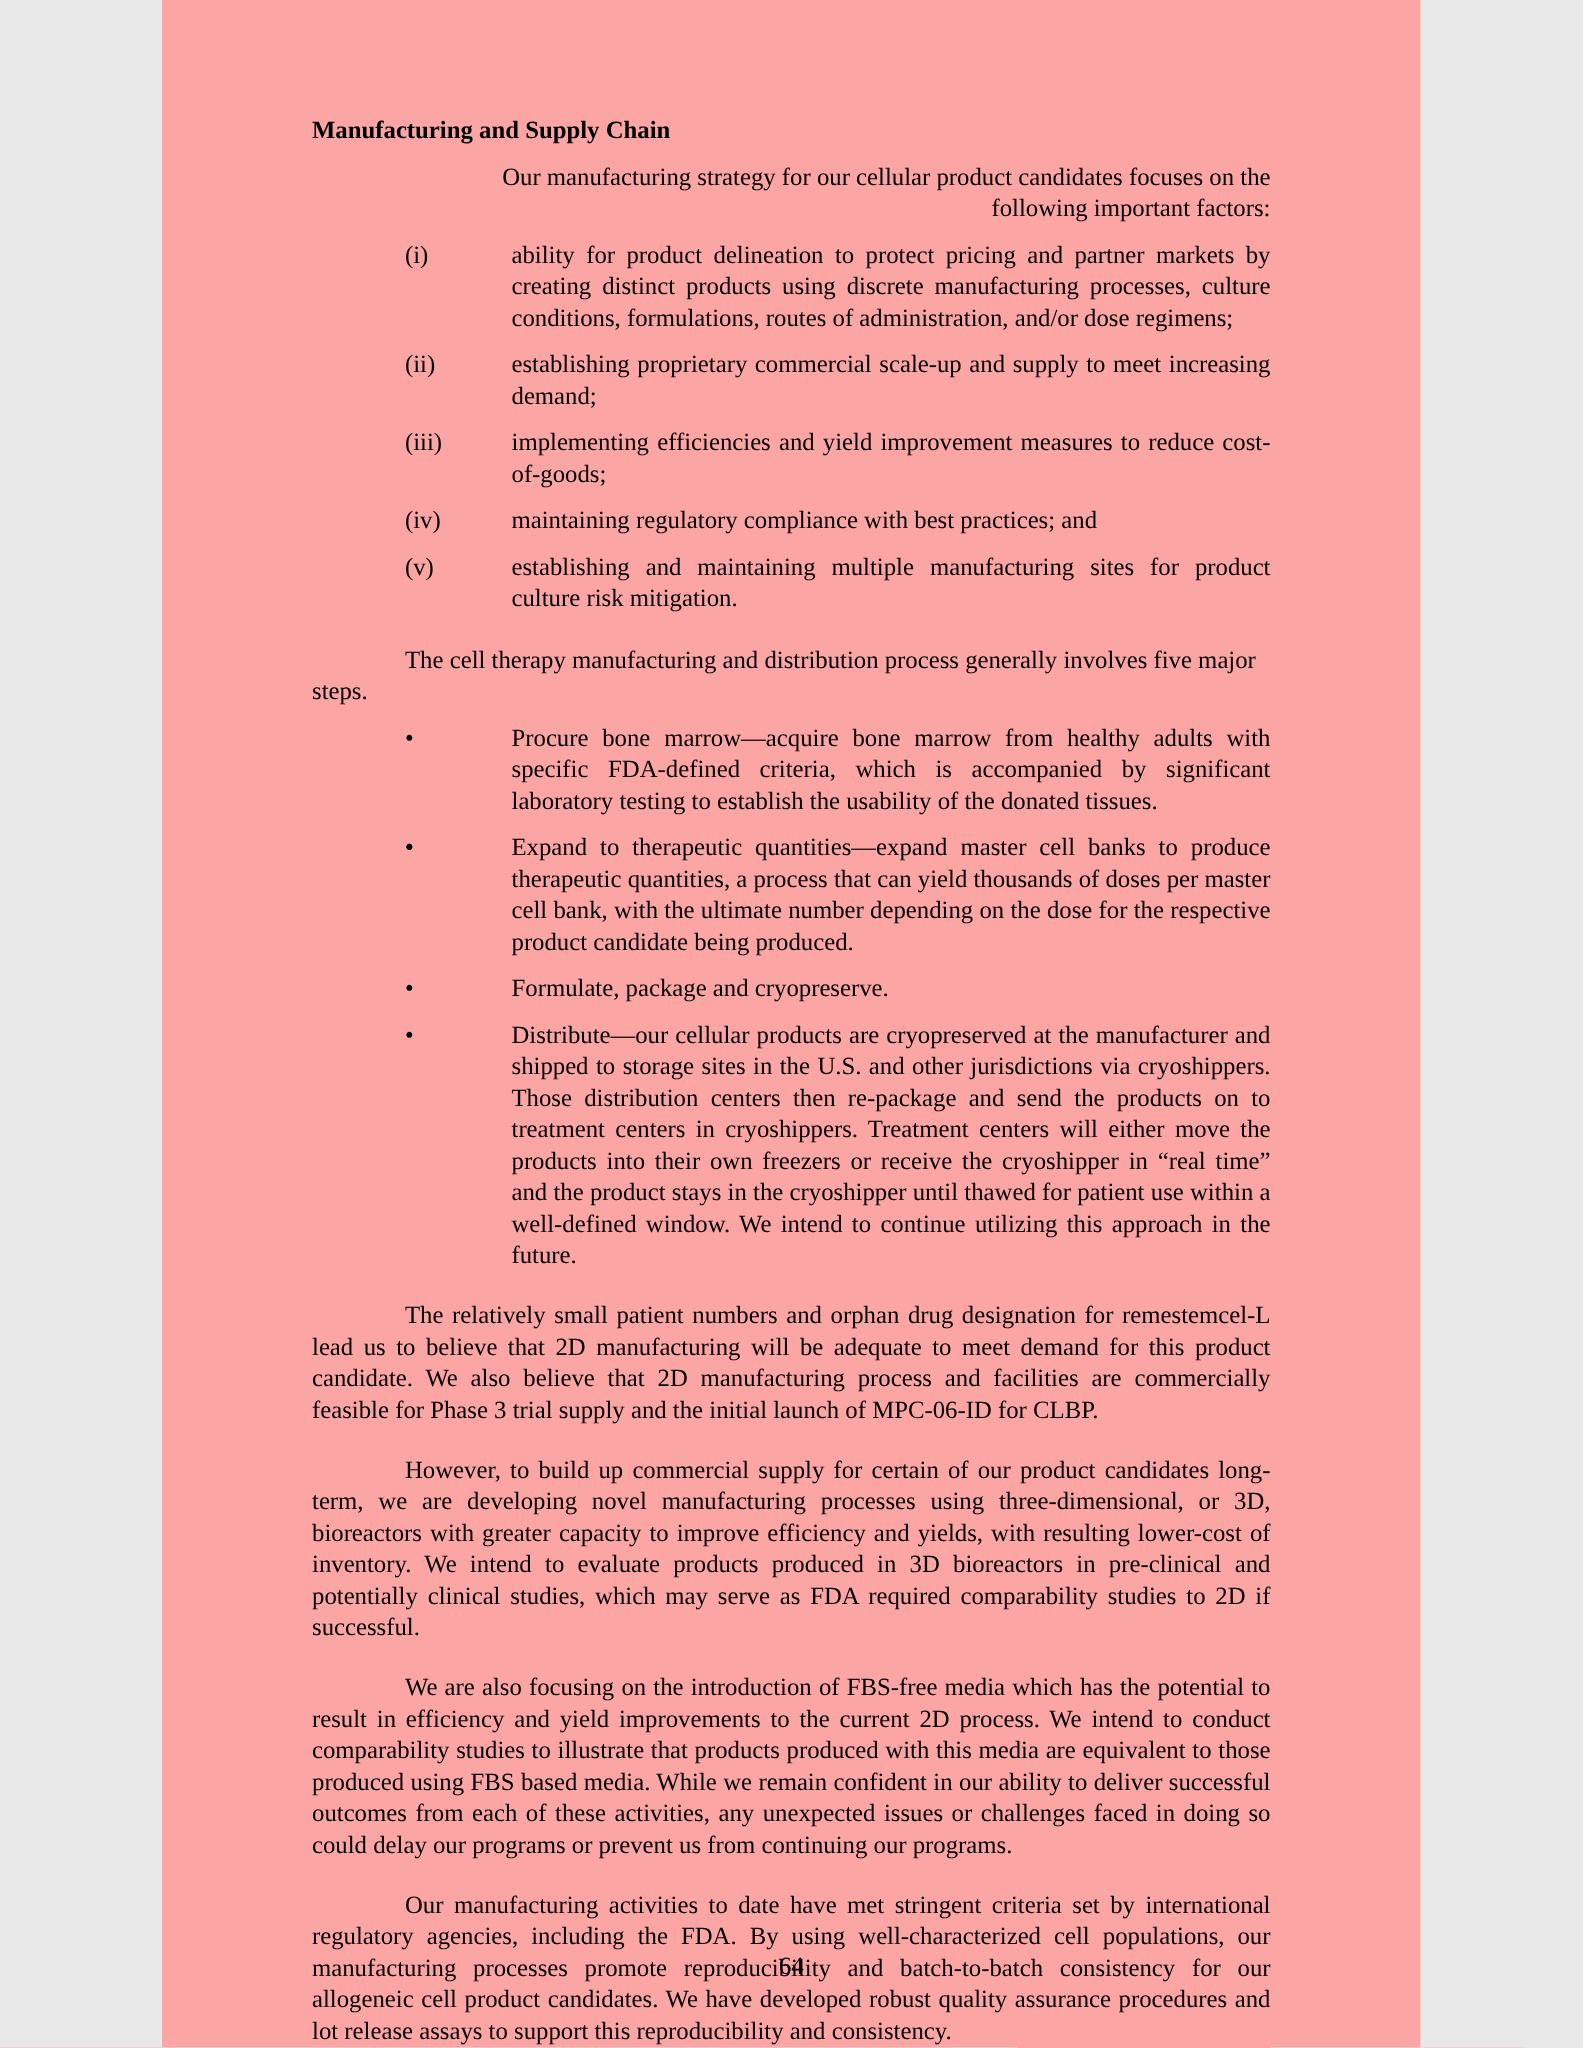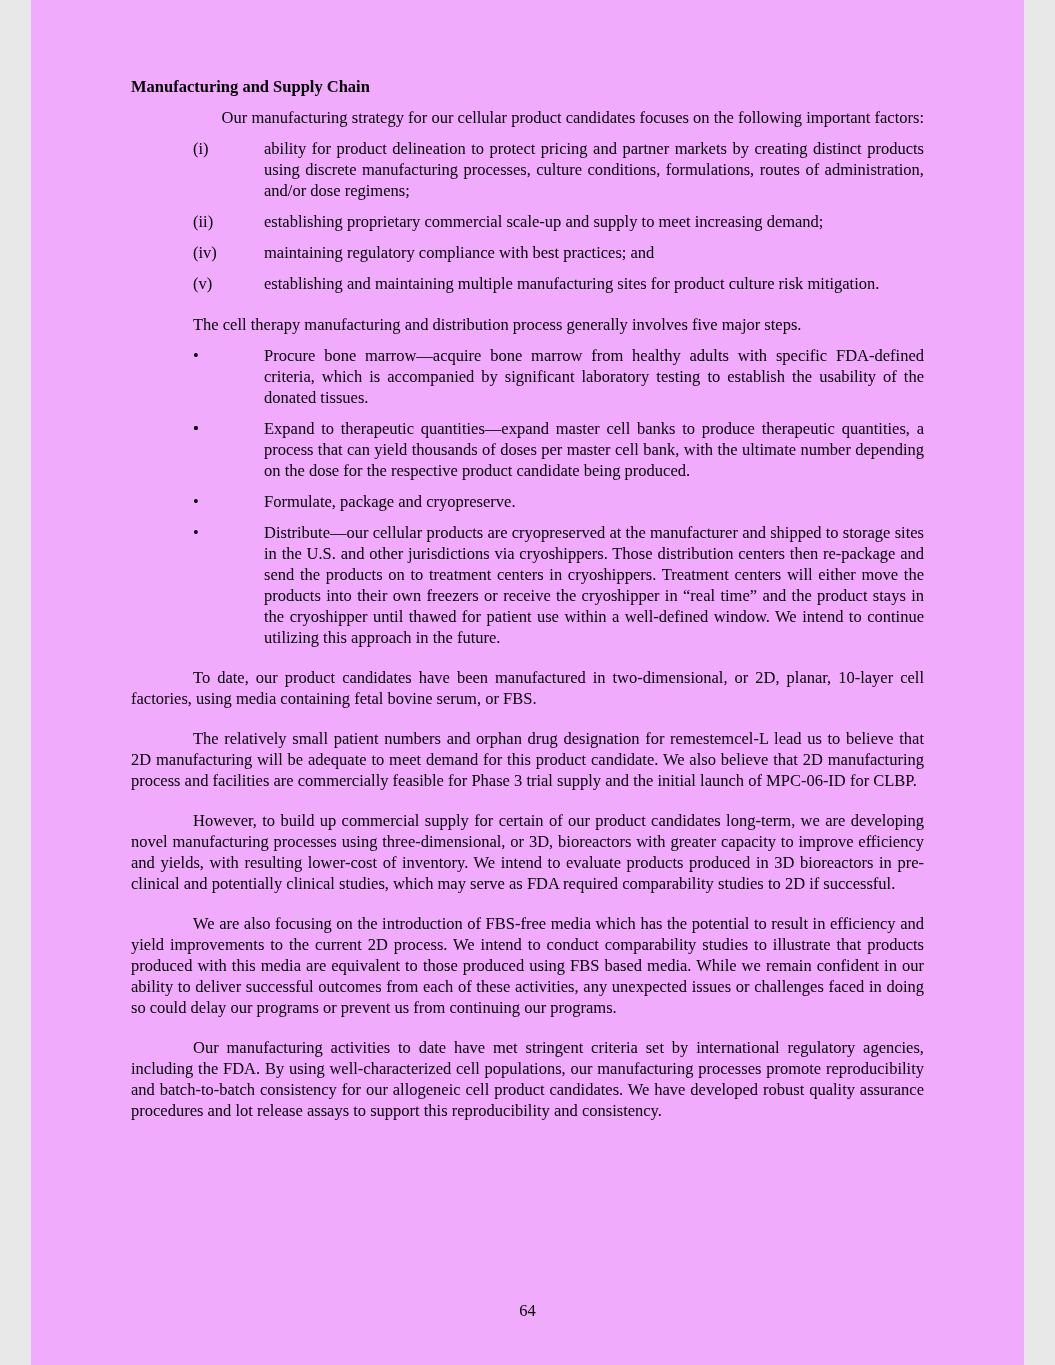--- a/index.html
+++ b/index.html
@@ -1,21 +1,21 @@
 <!DOCTYPE html>
 <html><head>
 <meta charset="utf-8">
 <style>
   html, body { margin: 0; padding: 0; background: #e8e8e8; }
   .page {
     position: relative;
-    width: 993px;
+    width: 839px;
     height: 1365px;
     margin: 0 auto;
-    background: #f0abfc;
+    background: #fca5a5;
     box-sizing: border-box;
     padding: 76px 100px 0 100px;
     font-family: "Liberation Serif", serif;
     font-size: 16.5px;
     line-height: 21px;
     color: #000000;
   }
   .heading {
     font-size: 16.5px;
     line-height: 21px;
@@ -68,20 +68,24 @@
 
   <div class="list-item">
     <span class="marker">(i)</span>
     <span>ability for product delineation to protect pricing and partner markets by creating distinct products using discrete manufacturing processes, culture conditions, formulations, routes of administration, and/or dose regimens;</span>
   </div>
   <div class="list-item">
     <span class="marker">(ii)</span>
     <span>establishing proprietary commercial scale-up and supply to meet increasing demand;</span>
   </div>
   <div class="list-item">
+    <span class="marker">(iii)</span>
+    <span>implementing efficiencies and yield improvement measures to reduce cost-of-goods;</span>
+  </div>
+  <div class="list-item">
     <span class="marker">(iv)</span>
     <span>maintaining regulatory compliance with best practices; and</span>
   </div>
   <div class="list-item">
     <span class="marker">(v)</span>
     <span>establishing and maintaining multiple manufacturing sites for product culture risk mitigation.</span>
   </div>
 
   <p class="para steps-intro">The cell therapy manufacturing and distribution process generally involves five major steps.</p>
 
@@ -98,21 +102,20 @@
   </div>
   <div class="list-item">
     <span class="marker">•</span>
     <span>Formulate, package and cryopreserve.</span>
   </div>
   <div class="list-item">
     <span class="marker">•</span>
     <span>Distribute—our cellular products are cryopreserved at the manufacturer and shipped to storage sites in the U.S. and other jurisdictions via cryoshippers. Those distribution centers then re-package and send the products on to treatment centers in cryoshippers. Treatment centers will either move the products into their own freezers or receive the cryoshipper in “real time” and the product stays in the cryoshipper until thawed for patient use within a well-defined window. We intend to continue utilizing this approach in the future.</span>
   </div>
 
-  <p class="para">To date, our product candidates have been manufactured in two-dimensional, or 2D, planar, 10-layer cell factories, using media containing fetal bovine serum, or FBS.</p>
   <p class="para">The relatively small patient numbers and orphan drug designation for remestemcel-L lead us to believe that 2D manufacturing will be adequate to meet demand for this product candidate. We also believe that 2D manufacturing process and facilities are commercially feasible for Phase 3 trial supply and the initial launch of MPC-06-ID for CLBP.</p>
   <p class="para">However, to build up commercial supply for certain of our product candidates long-term, we are developing novel manufacturing processes using three-dimensional, or 3D, bioreactors with greater capacity to improve efficiency and yields, with resulting lower-cost of inventory. We intend to evaluate products produced in 3D bioreactors in pre-clinical and potentially clinical studies, which may serve as FDA required comparability studies to 2D if successful.</p>
   <p class="para">We are also focusing on the introduction of FBS-free media which has the potential to result in efficiency and yield improvements to the current 2D process. We intend to conduct comparability studies to illustrate that products produced with this media are equivalent to those produced using FBS based media. While we remain confident in our ability to deliver successful outcomes from each of these activities, any unexpected issues or challenges faced in doing so could delay our programs or prevent us from continuing our programs.</p>
   <p class="para">Our manufacturing activities to date have met stringent criteria set by international regulatory agencies, including the FDA. By using well-characterized cell populations, our manufacturing processes promote reproducibility and batch-to-batch consistency for our allogeneic cell product candidates. We have developed robust quality assurance procedures and lot release assays to support this reproducibility and consistency.</p>
 
   <div class="page-footer">64</div>
 
 </div>
 
 </body></html>

